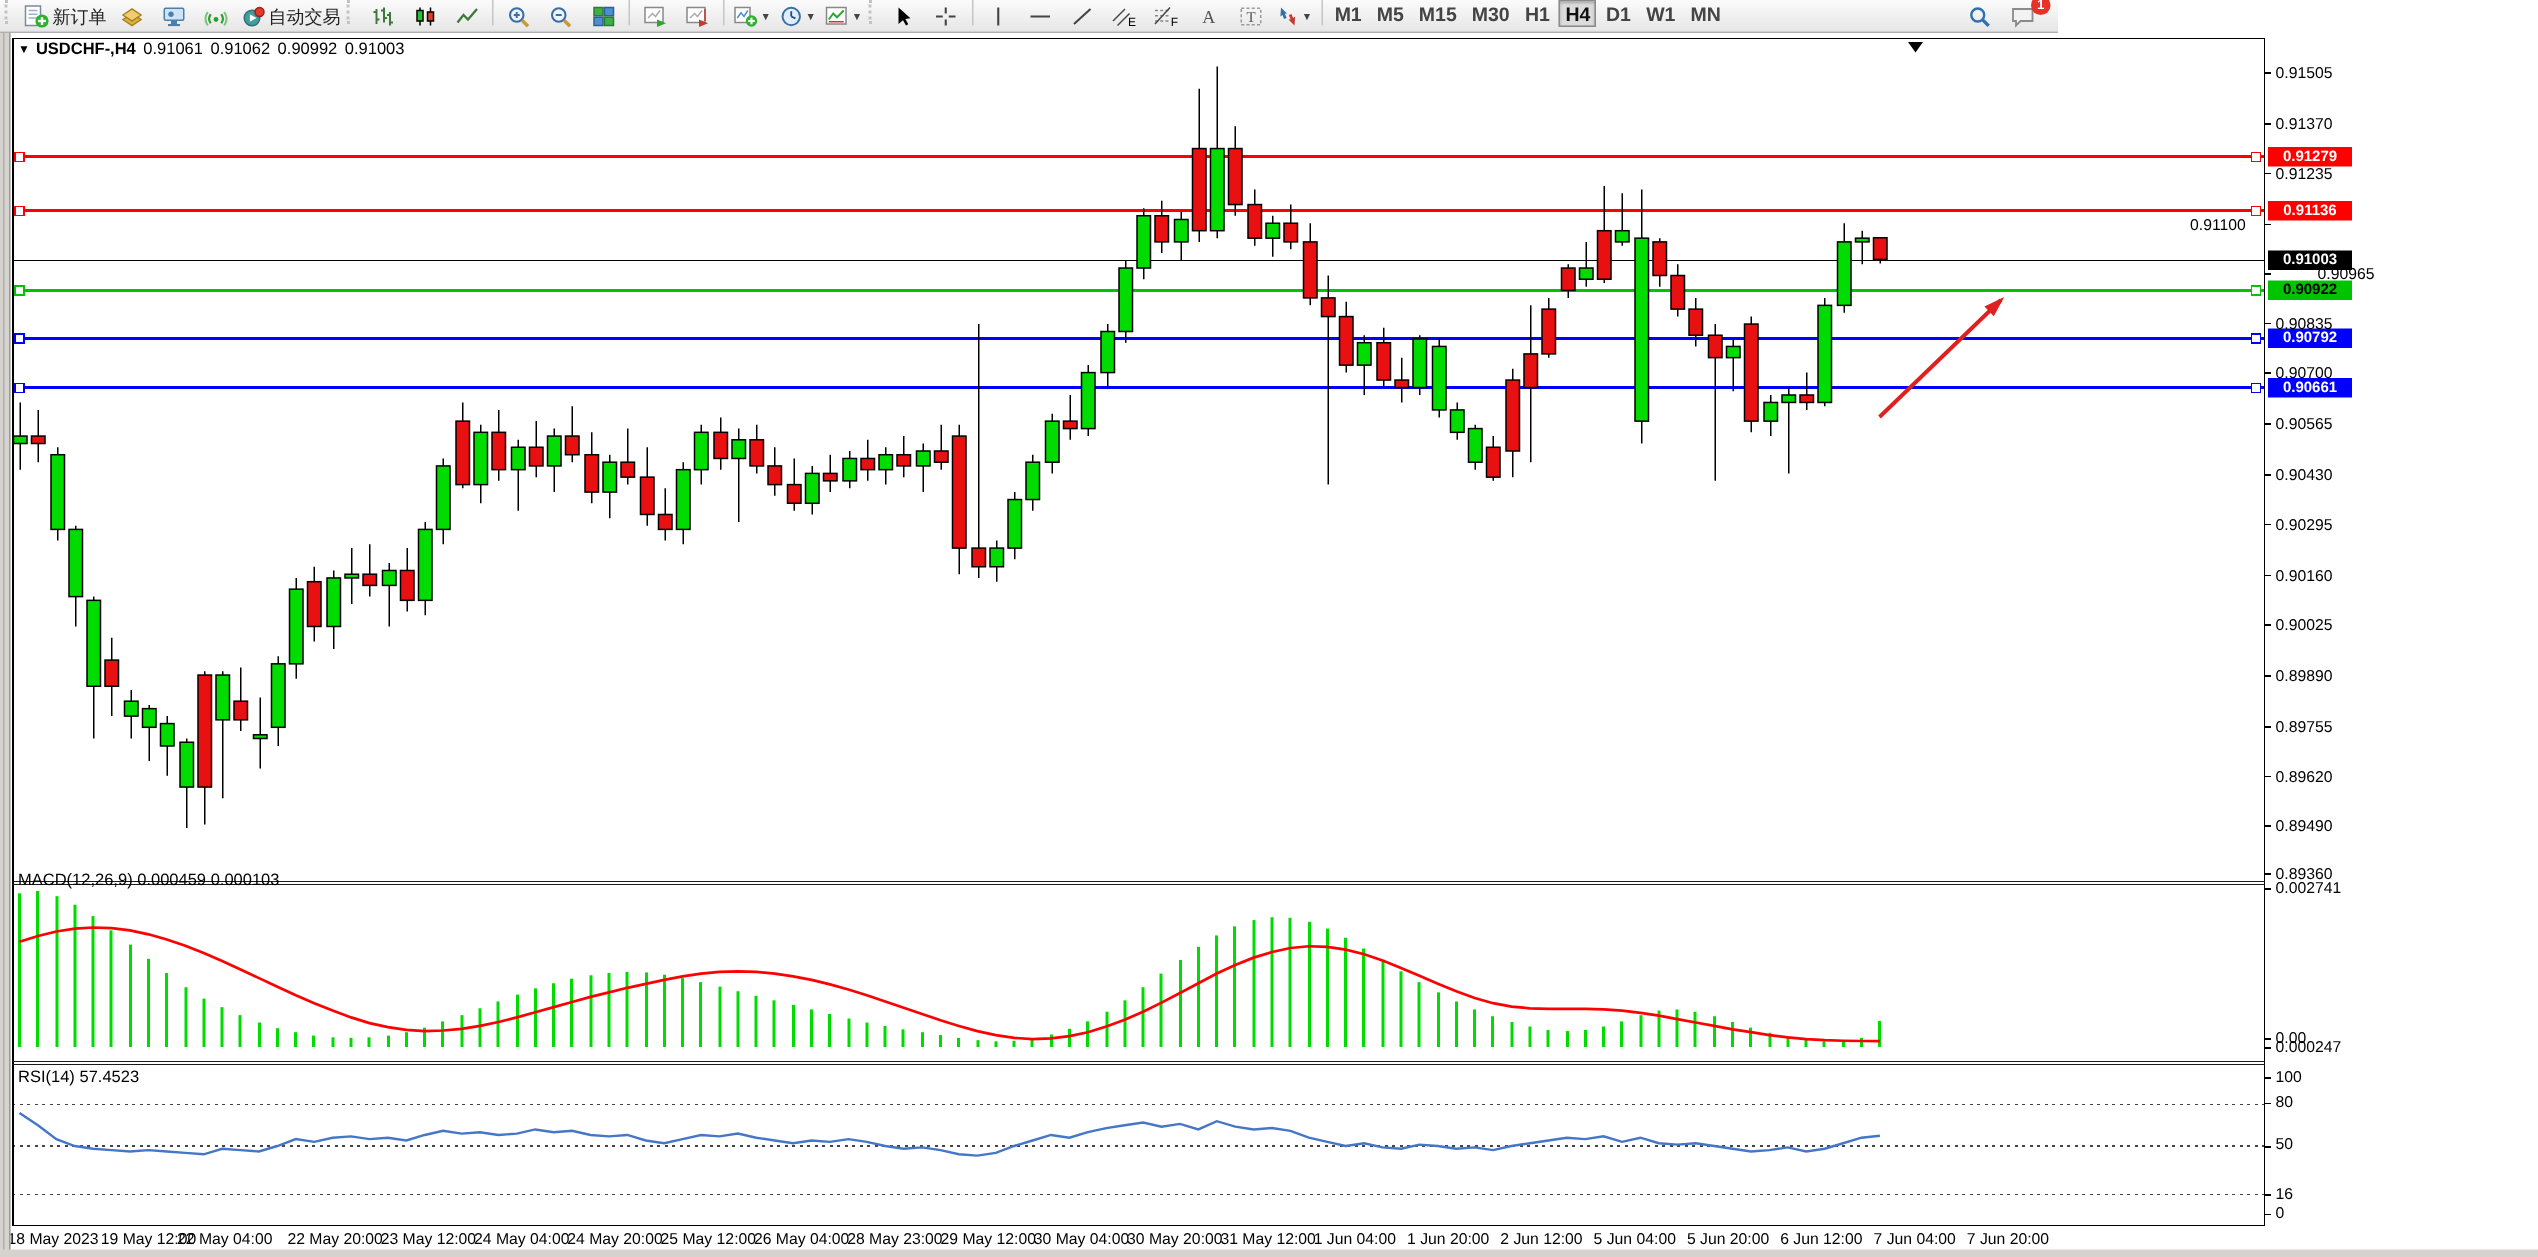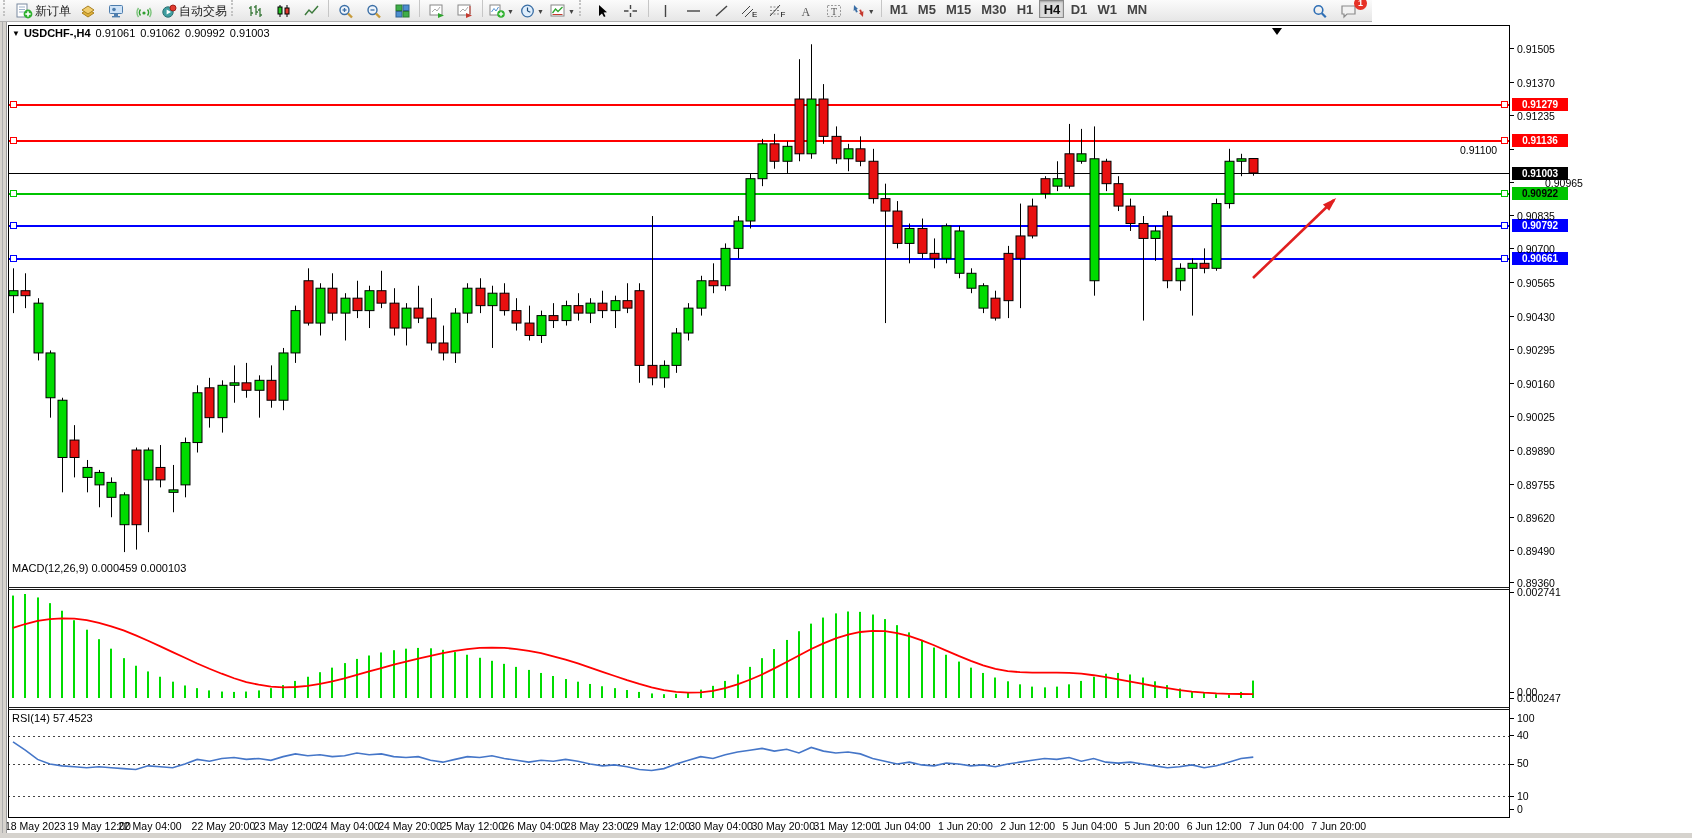--- a/index.html
+++ b/index.html
@@ -646,38 +646,38 @@
       <polyline points="13,741.92 25.28,750.2 37.56,759.4 49.839999999999996,764 62.12,765.84 74.4,766.76 86.67999999999999,767.68 98.96,766.76 111.24,767.68 123.52,768.6 135.8,769.52 148.07999999999998,765.84 160.35999999999999,766.76 172.64,767.68 184.92,764 197.2,759.4 209.48,761.24 221.76,758.48 234.04,757.56 246.32,759.4 258.6,758.48 270.88,760.32 283.15999999999997,756.64 295.44,753.88 307.71999999999997,755.72 320,754.8 332.28,756.64 344.56,755.72 356.84,752.96 369.12,754.8 381.4,753.88 393.68,756.64 405.96,757.56 418.23999999999995,756.64 430.52,760.32 442.79999999999995,762.16 455.08,759.4 467.35999999999996,756.64 479.64,757.56 491.91999999999996,755.72 504.2,758.48 516.48,760.32 528.76,762.16 541.04,760.32 553.3199999999999,761.24 565.6,759.4 577.88,761.24 590.16,764 602.4399999999999,765.84 614.7199999999999,764.92 627,766.76 639.28,769.52 651.56,770.44 663.8399999999999,768.6 676.12,764 688.4,760.32 700.68,756.64 712.9599999999999,758.48 725.24,754.8 737.52,752.04 749.8,750.2 762.0799999999999,748.36 774.36,751.12 786.64,749.28 798.92,752.96 811.1999999999999,747.44 823.4799999999999,751.12 835.76,752.96 848.04,752.04 860.3199999999999,753.88 872.5999999999999,758.48 884.88,761.24 897.16,764 909.4399999999999,762.16 921.7199999999999,764.92 934,765.84 946.28,763.08 958.56,764 970.8399999999999,765.84 983.12,764.92 995.4,766.76 1007.68,764 1019.9599999999999,762.16 1032.2399999999998,760.32 1044.52,758.48 1056.8,759.4 1069.08,757.56 1081.36,761.24 1093.6399999999999,758.48 1105.9199999999998,762.16 1118.2,763.08 1130.48,762.16 1142.76,764 1155.04,765.84 1167.32,767.68 1179.6,766.76 1191.8799999999999,764.92 1204.1599999999999,767.68 1216.4399999999998,765.84 1228.72,762.16 1241,758.48 1253.28,757.146" fill="none" stroke="#4576C8" stroke-width="1.6"></polyline>
       <polygon points="1272,28 1282,28 1277,35" fill="#000"></polygon>
       <line x1="1253" y1="278" x2="1334" y2="200" stroke="#E01F1F" stroke-width="2.6"></line>
       <polygon points="1336.1609606404745,197.9190749388024 1329.1978652433902,210.87149951843622 1322.9550900597972,204.3886175970129" fill="#E01F1F"></polygon>
     </svg>
 
   <div class="ovl" id="chartTitle">
     <span class="tri">▼</span><span class="sym">USDCHF-,H4</span><span class="v">0.91061</span><span class="v">0.91062</span><span class="v">0.90992</span><span class="v">0.91003</span>
   </div>
 
-  <div class="ovl paneLabel" style="left:12px;top:562px;">
+  <div class="ovl paneLabel" style="left:12px;top:581px;">
     <span>MACD(12,26,9)</span>
     <span>0.000459</span>
     <span>0.000103</span>
   </div>
   <div class="ovl paneLabel" style="left:12px;top:712px;">
     <span>RSI(14)</span>
     <span>57.4523</span>
   </div>
 
   <div class="axlbl" style="left:1517px;top:586px;">0.002741</div>
   <div class="axlbl" style="left:1517px;top:686px;">0.00</div>
   <div class="axlbl" style="left:1517px;top:692px;">0.000247</div>
 
   <div class="axlbl" style="left:1517px;top:712px;">100</div>
-  <div class="axlbl" style="left:1517px;top:729px;">40</div>
+  <div class="axlbl" style="left:1517px;top:729px;">80</div>
   <div class="axlbl" style="left:1517px;top:757px;">50</div>
-  <div class="axlbl" style="left:1517px;top:790px;">10</div>
+  <div class="axlbl" style="left:1517px;top:790px;">16</div>
   <div class="axlbl" style="left:1517px;top:803px;">0</div>
 
   <div id="genLayer">
       <div class="linebadge" style="top: 97.5px; background: rgb(255, 0, 0); color: rgb(255, 255, 255);">0.91279</div>
       <div class="linebadge" style="top: 133.5px; background: rgb(255, 0, 0); color: rgb(255, 255, 255);">0.91136</div>
       <div class="linebadge" style="top: 186.5px; background: rgb(0, 196, 0); color: rgb(0, 0, 0);">0.90922</div>
       <div class="linebadge" style="top: 218.5px; background: rgb(0, 0, 255); color: rgb(255, 255, 255); text-align: center;">0.90792</div>
       <div class="linebadge" style="top: 251.5px; background: rgb(0, 0, 255); color: rgb(255, 255, 255);">0.90661</div>
       <div class="linebadge" style="top: 166.5px; background: rgb(0, 0, 0); color: rgb(255, 255, 255);">0.91003</div>
       <div class="axlbl" style="left: 1517px; top: 42.5px;">0.91505</div>

